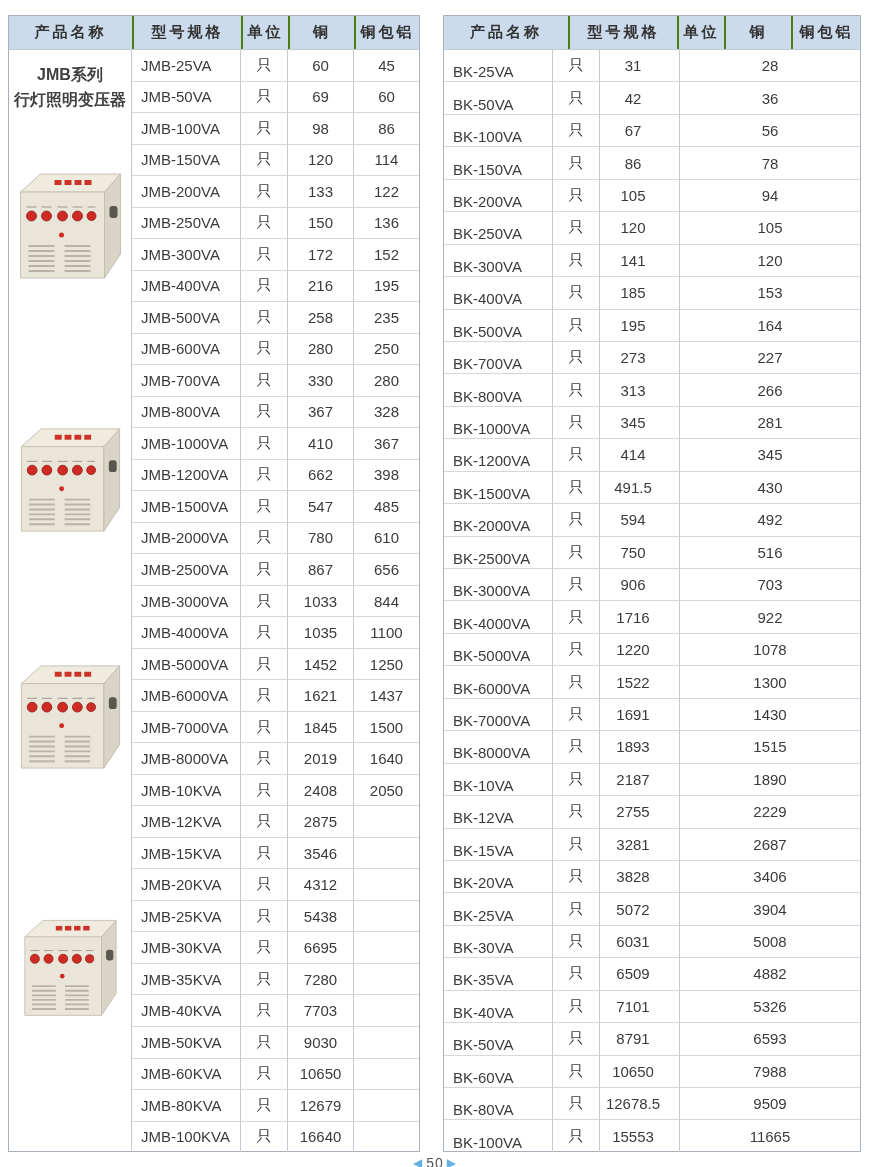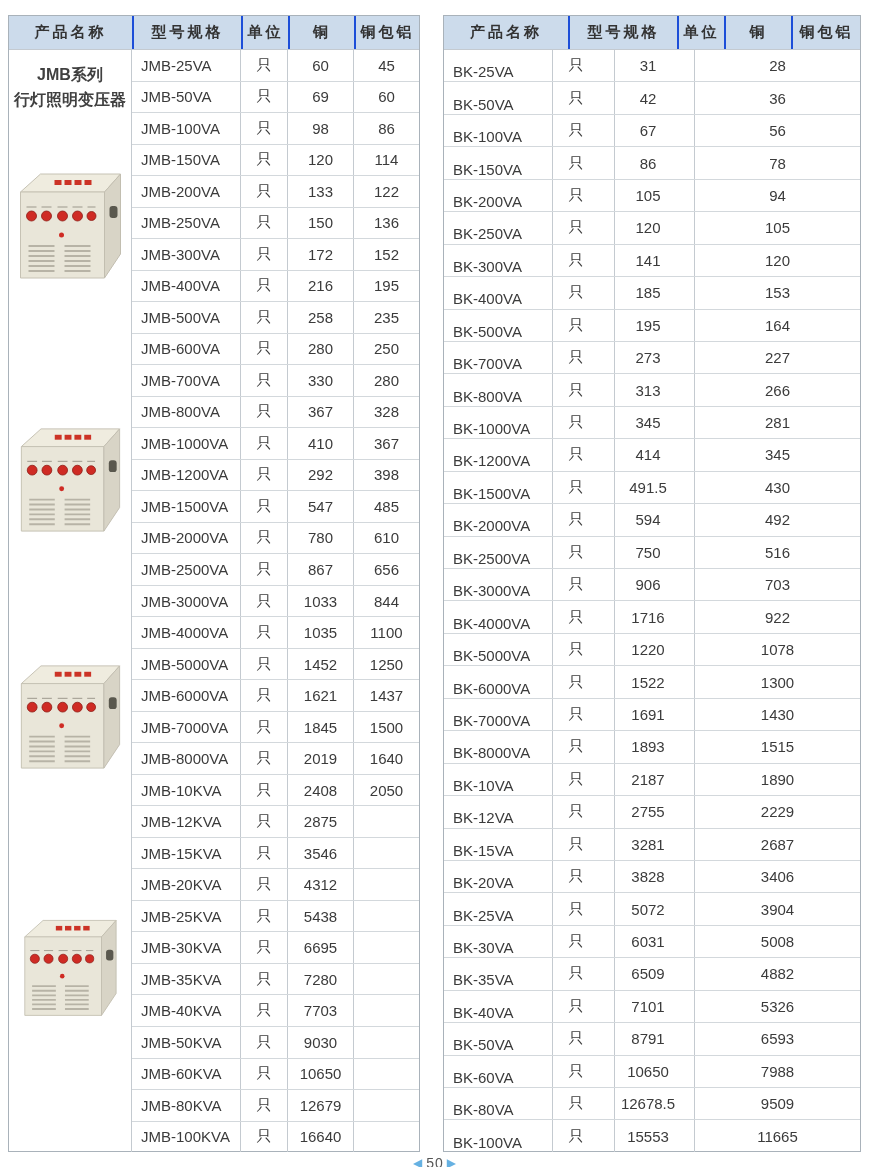--- a/index.html
+++ b/index.html
@@ -6,37 +6,37 @@
   html,body { background:#fff; }
   body { font-family:"Liberation Sans","DejaVu Sans",sans-serif; }
   .page { position:relative; width:870px; height:1167px; background:#fff; overflow:hidden; }
 
   .ptable { position:absolute; top:15px; border:1px solid #a9b2ba; background:#fff; }
   #t0 { left:8px;   width:412px; height:1137px; }
   #t1 { left:443px; width:418px; height:1137px; }
 
   .hdr { display:flex; height:33px; background:#fff; }
   .hcell { background:#ccdbeb; height:33px; display:flex; align-items:center; justify-content:center;
-           font-weight:bold; font-size:15px; letter-spacing:3px; color:#333; border-left:2px solid #1d4ed8; }
+           font-weight:bold; font-size:15px; letter-spacing:3px; color:#333; border-left:2px solid #4d7c0f; }
   .hcell:first-child { border-left:none; }
 
   .tbody { display:flex; height:1103px; border-top:1px solid #c4cad0; }
   .pcol  { position:relative; border-right:1px solid #c4cad0; }
   #t0 .pcol { width:123px; }
   #t1 .pcol { width:124px; }
   .ptitle { margin-top:13px; text-align:center; font-weight:bold; font-size:16px; color:#404040; line-height:1.55; }
 
   .rows { flex:1; display:flex; flex-direction:column; }
   .row  { flex:1; display:flex; border-top:1px solid #d3d8dc; }
   .row:first-child { border-top:none; }
   .cell { display:flex; align-items:center; justify-content:center; font-size:15px; color:#3b3b3b;
           border-left:1px solid #c4cad0; overflow:hidden; white-space:nowrap; }
   .cell.c1 { border-left:none; justify-content:flex-start; padding-left:9px; }
   #t0 .c1 { width:108px; } #t0 .c2 { width:47px; } #t0 .c3 { width:66px; } #t0 .c4 { flex:1; }
-  #t1 .c1 { width:108px;margin-top:12px; } #t1 .c2 { width:47px; } #t1 .c3 { width:67px;margin-left:15px; } #t1 .c4 { flex:1;margin-left:13px; }
+  #t1 .c1 { width:108px;margin-top:12px; } #t1 .c2 { width:47px; } #t1 .c3 { width:67px; } #t1 .c4 { flex:1;margin-left:13px; }
 
   .pimg { position:absolute; left:50%; transform:translateX(-50%); }
   .footer { position:absolute; top:1155px; left:0; width:100%; text-align:center;
             font-size:14px; color:#666; letter-spacing:1px; }
   .chev { color:#66b1e2; font-size:12px; position:relative; top:-1px; }
   .pagenum { display:inline-block; margin:0 3px; color:#555; }
   .symdefs { position:absolute; width:0; height:0; overflow:hidden; }
 </style>
 </head>
 <body>
@@ -250,21 +250,21 @@
           </div>
           <div class="row">
             <div class="cell c1">JMB-1000VA</div>
             <div class="cell c2">只</div>
             <div class="cell c3">410</div>
             <div class="cell c4">367</div>
           </div>
           <div class="row">
             <div class="cell c1">JMB-1200VA</div>
             <div class="cell c2">只</div>
-            <div class="cell c3">292</div>
+            <div class="cell c3">662</div>
             <div class="cell c4">398</div>
           </div>
           <div class="row">
             <div class="cell c1">JMB-1500VA</div>
             <div class="cell c2">只</div>
             <div class="cell c3">547</div>
             <div class="cell c4">485</div>
           </div>
           <div class="row">
             <div class="cell c1">JMB-2000VA</div>

